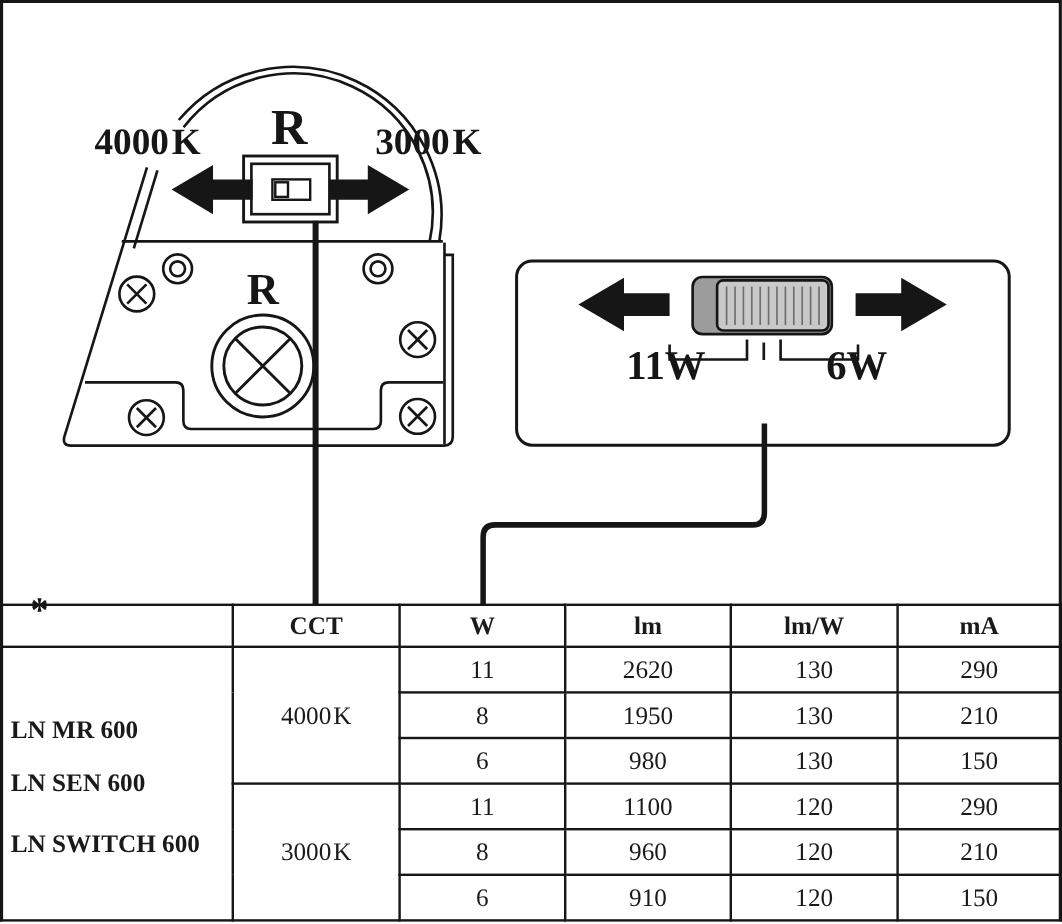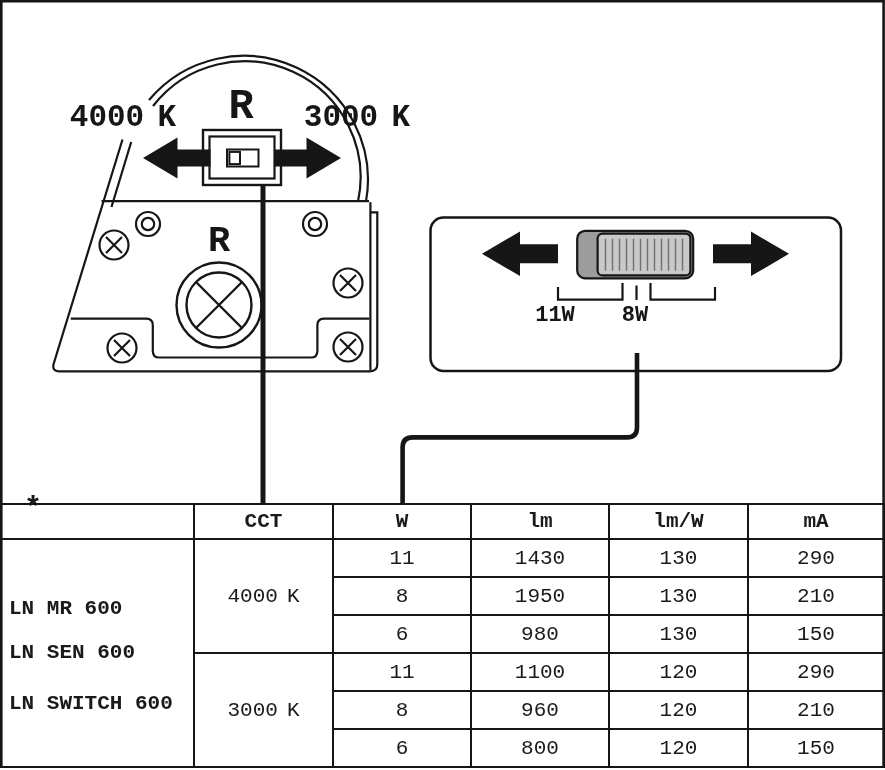--- a/index.html
+++ b/index.html
@@ -1,29 +1,29 @@
 <!DOCTYPE html>
 <html><head>
 <meta charset="utf-8">
 <style>
   html,body{margin:0;padding:0;background:#ffffff;}
   #stage{
     position:relative;width:885px;height:770px;background:#ffffff;overflow:hidden;
-    font-family:Liberation Mono, monospace;color:#161616;
+    font-family:Liberation Serif, serif;color:#161616;
   }
   #lineart{position:absolute;left:0;top:0;}
   .lbl{position:absolute;display:flex;align-items:center;justify-content:center;
        line-height:1;white-space:nowrap;color:#161616;}
   .ks{word-spacing:-0.17em;}
   
   .lbl-4000k{left:43px;top:99px;width:160px;height:36px;font-size:31px;font-weight:bold;}
   .lbl-3000k{left:277px;top:99px;width:160px;height:36px;font-size:31px;font-weight:bold;}
   .lbl-r-top{left:213px;top:84px;width:56px;height:46px;font-size:42px;font-weight:bold;}
   .lbl-r-panel{left:191px;top:221px;width:56px;height:40px;font-size:37px;font-weight:bold;}
-  .lbl-w{width:100px;height:32px;font-size:22px;font-weight:bold;top:300px;}
+  .lbl-w{width:100px;height:32px;font-size:34px;font-weight:bold;top:290px;}
   .lbl-11w{left:505px;}
   .lbl-8w{left:585px;}
   .lbl-6w{left:664px;}
   .lbl-asterisk{left:18px;top:494px;width:30px;height:30px;font-size:30px;font-weight:bold;}
   
   table.specs{
     position:absolute;left:0;top:503px;width:883px;
     border-collapse:collapse;table-layout:fixed;
   }
   table.specs th,table.specs td{
@@ -110,21 +110,21 @@
     <path fill="none" stroke="#161616" stroke-width="2.2" d="M558 287 V299.6 H622.5 V283 M636.5 285.5 V300 M650.5 283 V299.6 H715 V287"></path>
 
     <path d="M637 353 V427.4 Q637 437.4 627 437.4 H412.6 Q402.6 437.4 402.6 447.4 V504" fill="none" stroke="#161616" stroke-width="4.6"></path>
   </svg>
 
   <div class="lbl lbl-4000k ks">4000 K</div>
   <div class="lbl lbl-3000k ks">3000 K</div>
   <div class="lbl lbl-r-top">R</div>
   <div class="lbl lbl-r-panel">R</div>
   <div class="lbl lbl-w lbl-11w">11W</div>
-  <div class="lbl lbl-w lbl-8w">8W</div>
+  <div class="lbl lbl-w lbl-6w">6W</div>
   <div class="lbl lbl-asterisk">*</div>
 
   <table class="specs">
     <colgroup>
       <col style="width:193px">
         <col style="width:139px">
         <col style="width:138px">
       <col style="width:138px">
         <col style="width:139px">
         <col style="width:136px">
@@ -139,21 +139,21 @@
         <th>mA</th>
       </tr>
       <tr>
         <td class="products" rowspan="6">
           <div class="prod prod-0">LN MR 600</div>
           <div class="prod prod-1">LN SEN 600</div>
           <div class="prod prod-2">LN SWITCH 600</div>
         </td>
         <td class="ks" rowspan="3">4000 K</td>
         <td>11</td>
-        <td>1430</td>
+        <td>2620</td>
         <td>130</td>
         <td>290</td>
       </tr>
       <tr>
         <td>8</td>
         <td>1950</td>
         <td>130</td>
         <td>210</td>
       </tr>
       <tr>
@@ -170,19 +170,19 @@
         <td>290</td>
       </tr>
       <tr>
         <td>8</td>
         <td>960</td>
         <td>120</td>
         <td>210</td>
       </tr>
       <tr>
         <td>6</td>
-        <td>800</td>
+        <td>910</td>
         <td>120</td>
         <td>150</td>
       </tr>
     </tbody>
   </table>
 </div>
 
 </body></html>

